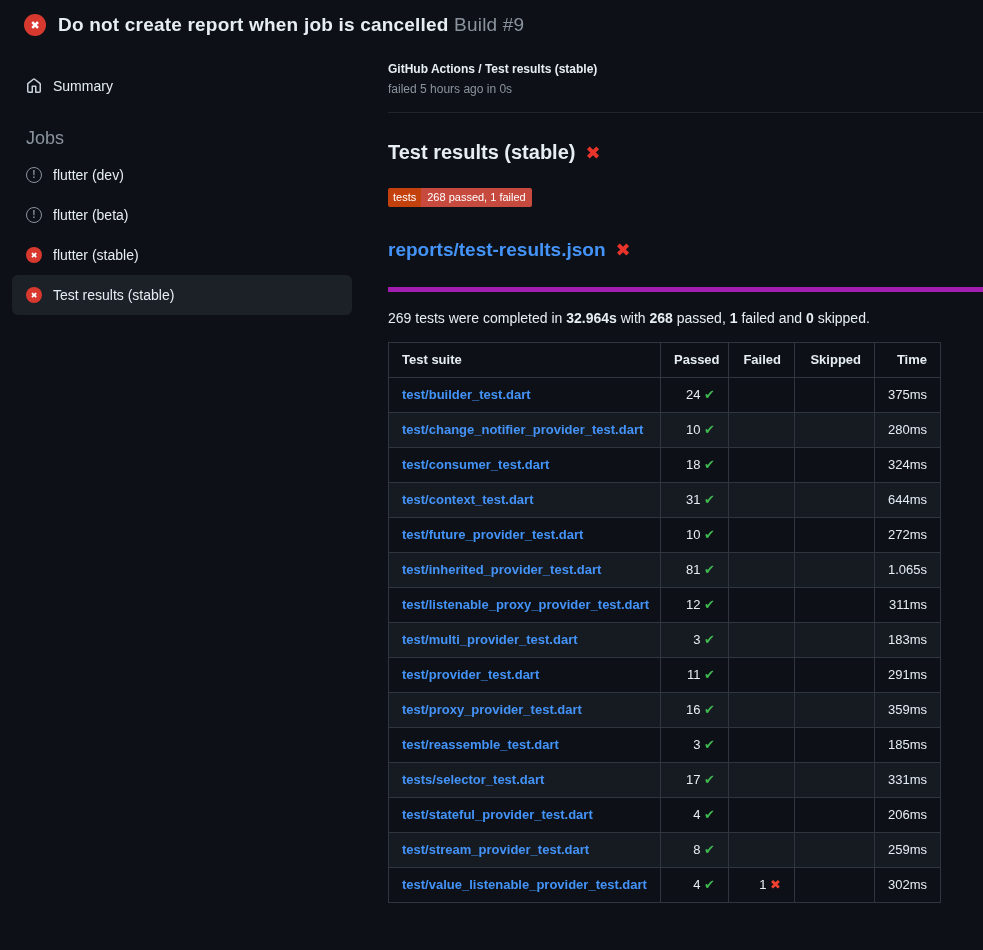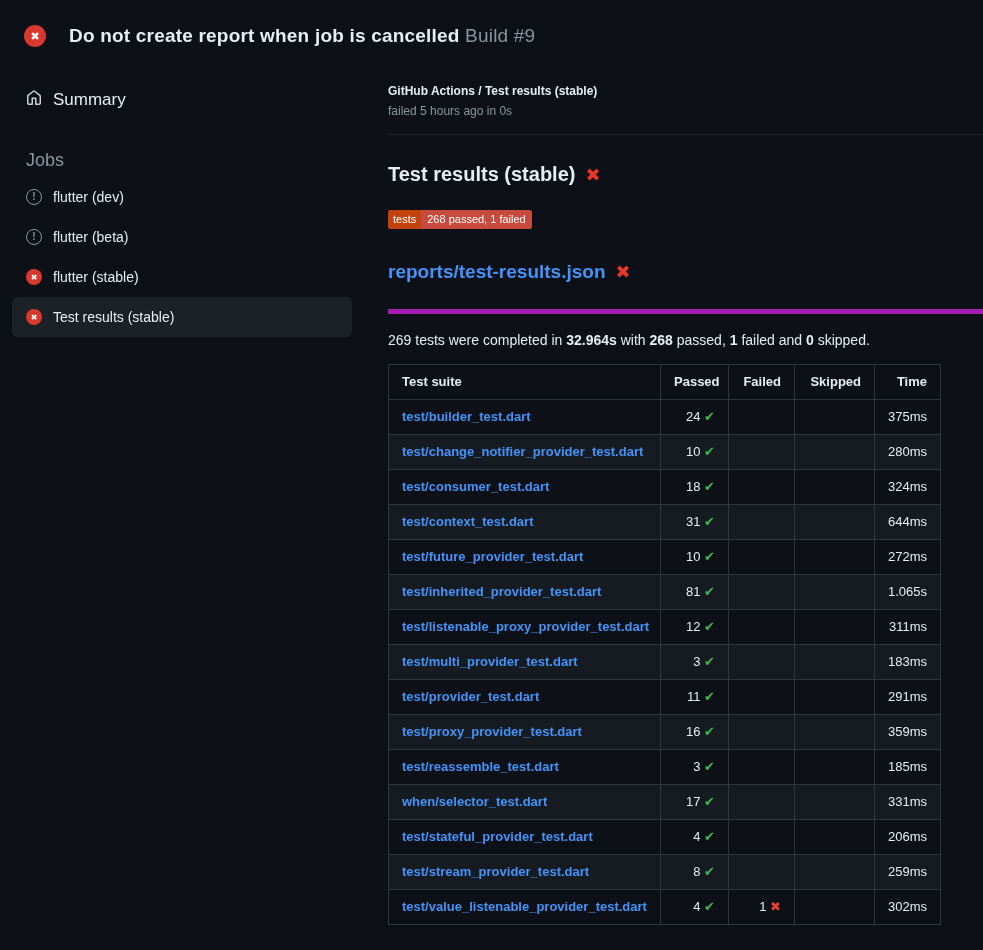--- a/index.html
+++ b/index.html
@@ -10,28 +10,28 @@
     font-family: "Liberation Sans", "DejaVu Sans", sans-serif;
   }
   
   .topbar { display: flex; align-items: center; gap: 12px; padding: 14px 24px 10px; }
   .status-circle {
     display: inline-flex; align-items: center; justify-content: center;
     border-radius: 50%; background: #d8392f; color: #fff; flex: none; font-weight: 700;
   }
   .status-circle.lg { width: 22px; height: 22px; font-size: 11px; }
   .status-circle.sm { width: 16px; height: 16px; font-size: 8px; }
-  .topbar h1 { margin: 11px; font-size: 19px; font-weight: 700; letter-spacing: .2px; }
+  .topbar h1 { margin: 0; font-size: 19px; font-weight: 700; letter-spacing: .2px; }
   .topbar .build { color: #8b949e; font-weight: 400; }
   
   .layout { display: flex; align-items: flex-start; }
   .sidebar { width: 364px; flex: none; padding: 22px 12px 0; }
   .side-item {
-    display: flex; gap: 11px; height: 36px;
-    padding: 0 14px; border-radius: 6px; font-size: 17px; cursor: pointer;
+    display: flex; align-items: center; gap: 11px; height: 36px;
+    padding: 0 14px; border-radius: 6px; font-size: 14px; cursor: pointer;
   }
   .jobs-label { color: #8b949e; font-size: 18px; margin: 24px 0 6px 14px; }
   .job-item {
     display: flex; align-items: center; gap: 11px; height: 40px;
     padding: 0 14px; border-radius: 6px; font-size: 14px; cursor: pointer;
   }
   .job-item.selected { background: #1c2128; }
   .neutral-ic {
     width: 16px; height: 16px; flex: none; border: 1.5px solid #8b949e; border-radius: 50%;
     color: #8b949e; font-size: 10px; font-weight: 700;
@@ -219,21 +219,21 @@
               <td class="c-num">359ms</td>
             </tr>
             <tr>
               <td class="c-suite"><a href="#">test/reassemble_test.dart</a></td>
               <td class="c-num">3 <span class="ok">✔</span></td>
               <td class="c-num"></td>
               <td class="c-num"></td>
               <td class="c-num">185ms</td>
             </tr>
             <tr>
-              <td class="c-suite"><a href="#">when/selector_test.dart</a></td>
+              <td class="c-suite"><a href="#">tests/selector_test.dart</a></td>
               <td class="c-num">17 <span class="ok">✔</span></td>
               <td class="c-num"></td>
               <td class="c-num"></td>
               <td class="c-num">331ms</td>
             </tr>
             <tr>
               <td class="c-suite"><a href="#">test/stateful_provider_test.dart</a></td>
               <td class="c-num">4 <span class="ok">✔</span></td>
               <td class="c-num"></td>
               <td class="c-num"></td>

